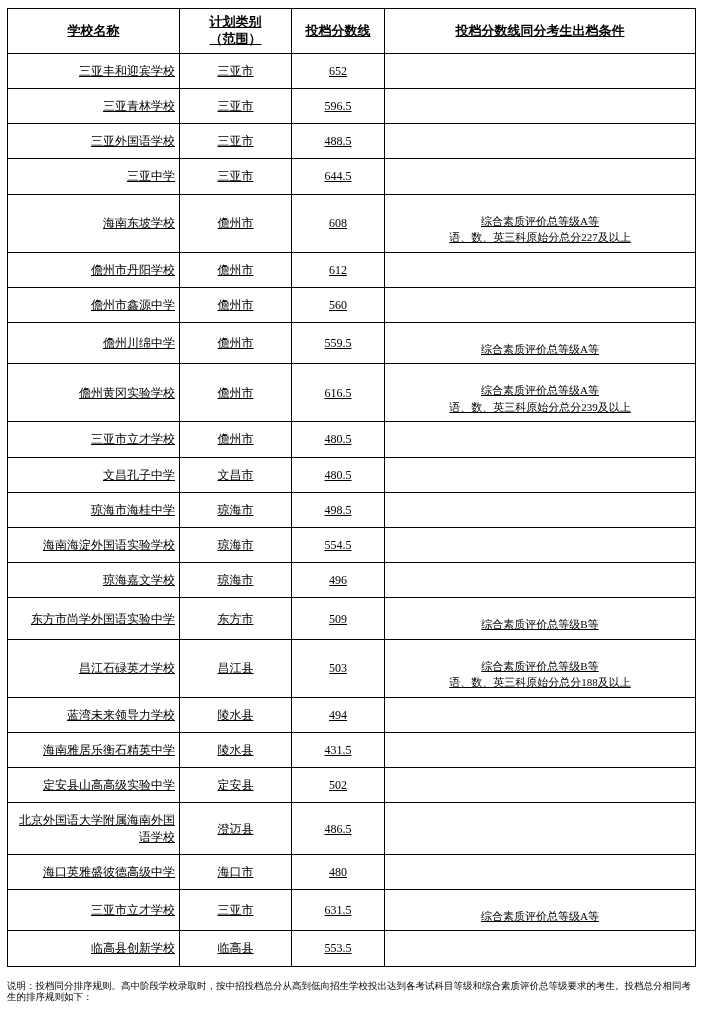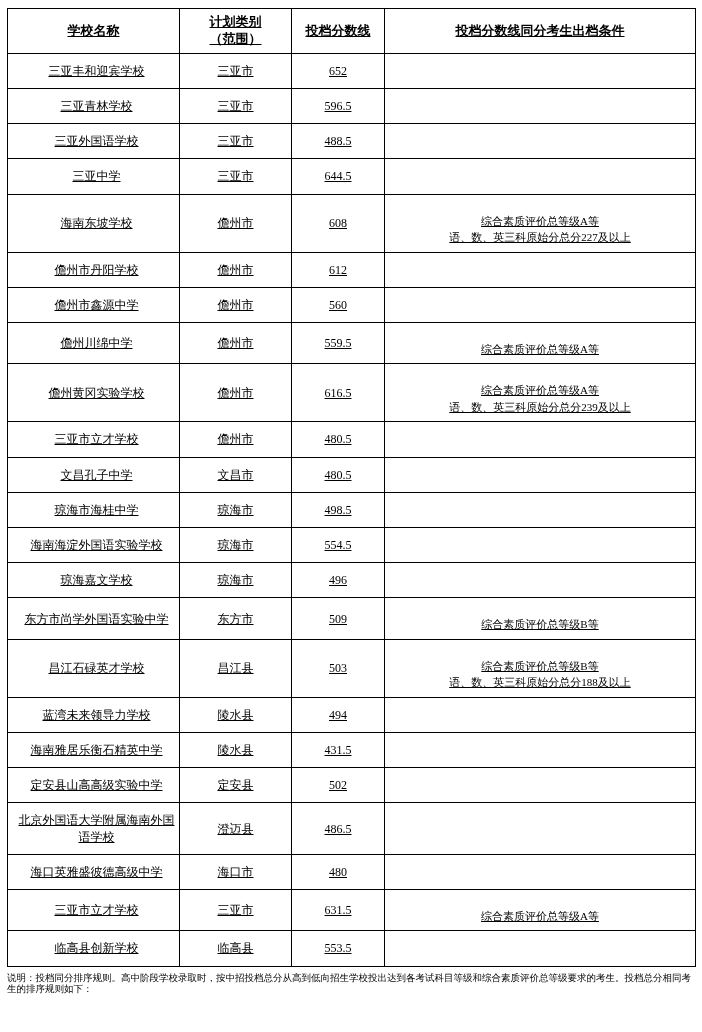--- a/index.html
+++ b/index.html
@@ -33,38 +33,38 @@
     font-weight: bold;
     font-size: 13px;
     text-align: center;
     padding: 5px 4px;
   }
   col.col-school { width: 172px; }
   col.col-region { width: 112px; }
   col.col-score  { width: 93px; }
   col.col-cond   { width: 311px; }
   td.c-school {
-    text-align: center;
+    text-align: right;
     padding-left: 10px;
   }
   td.c-region, td.c-score {
     text-align: center;
   }
   td.c-cond {
     text-align: center;
     font-size: 11px;
     padding-top: 18px;
     padding-bottom: 6px;
   }
   td.c-cond div {
     line-height: 1.5;
   }
   th.h-plan div { line-height: 1.3; }
   .notes {
-    margin-top: 6px;
+    margin-top: 14px;
     font-size: 9.5px;
     line-height: 1.22;
     font-family: Liberation Mono, monospace;
   }
   .notes div {
     margin: 0;
   }
 </style>
 </head>
 <body>

